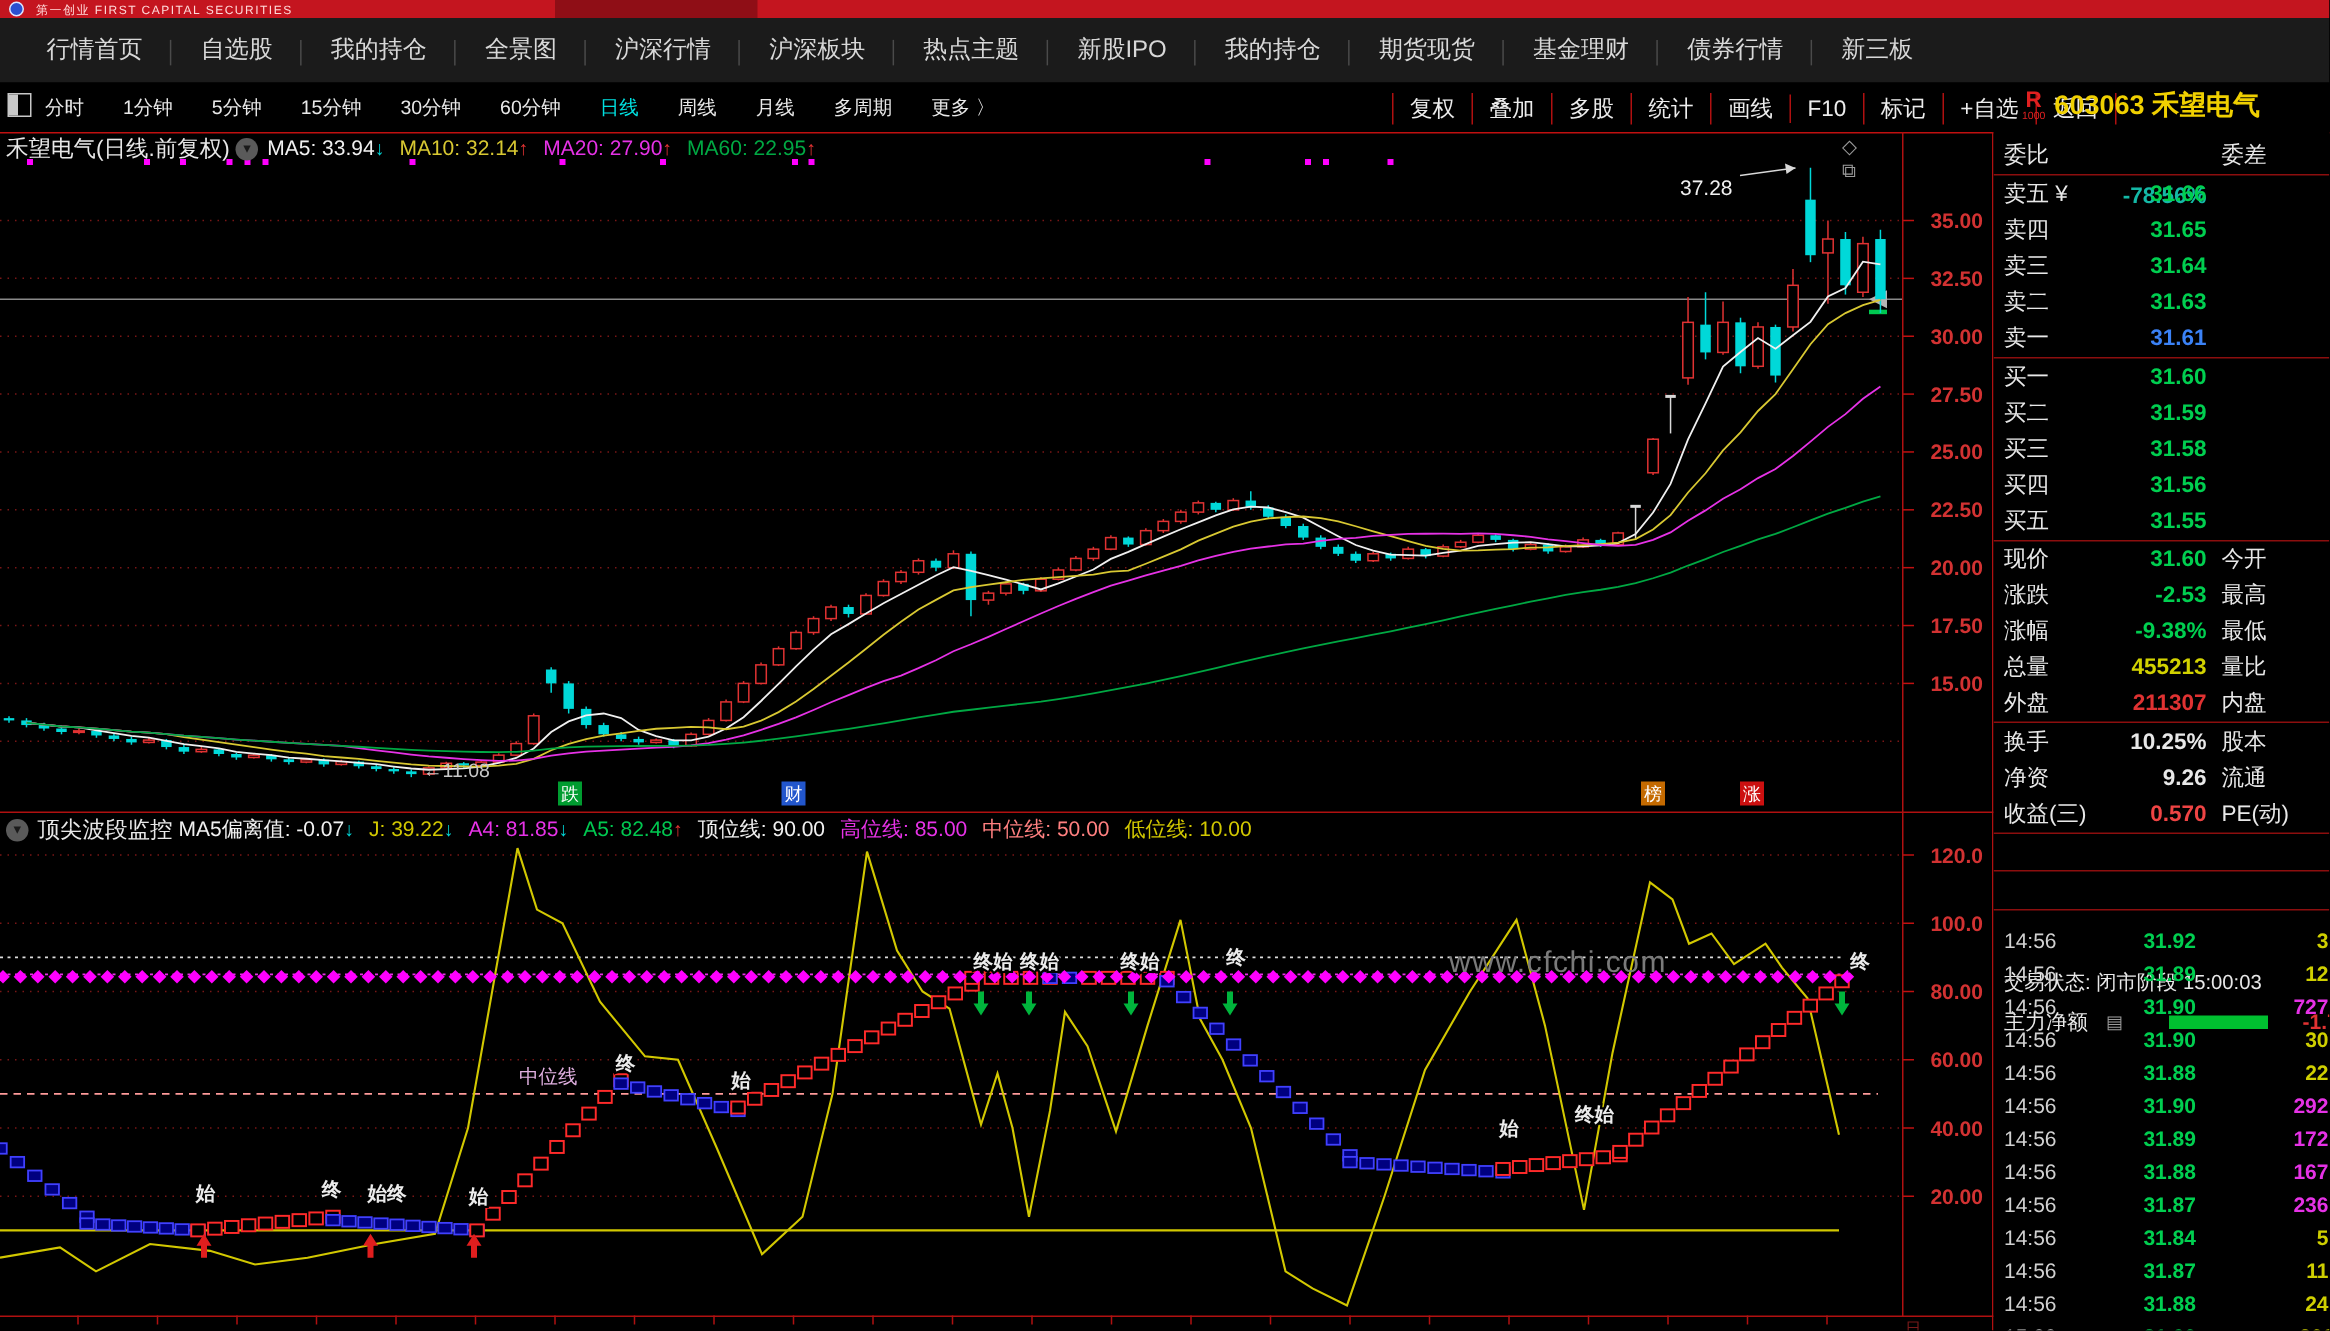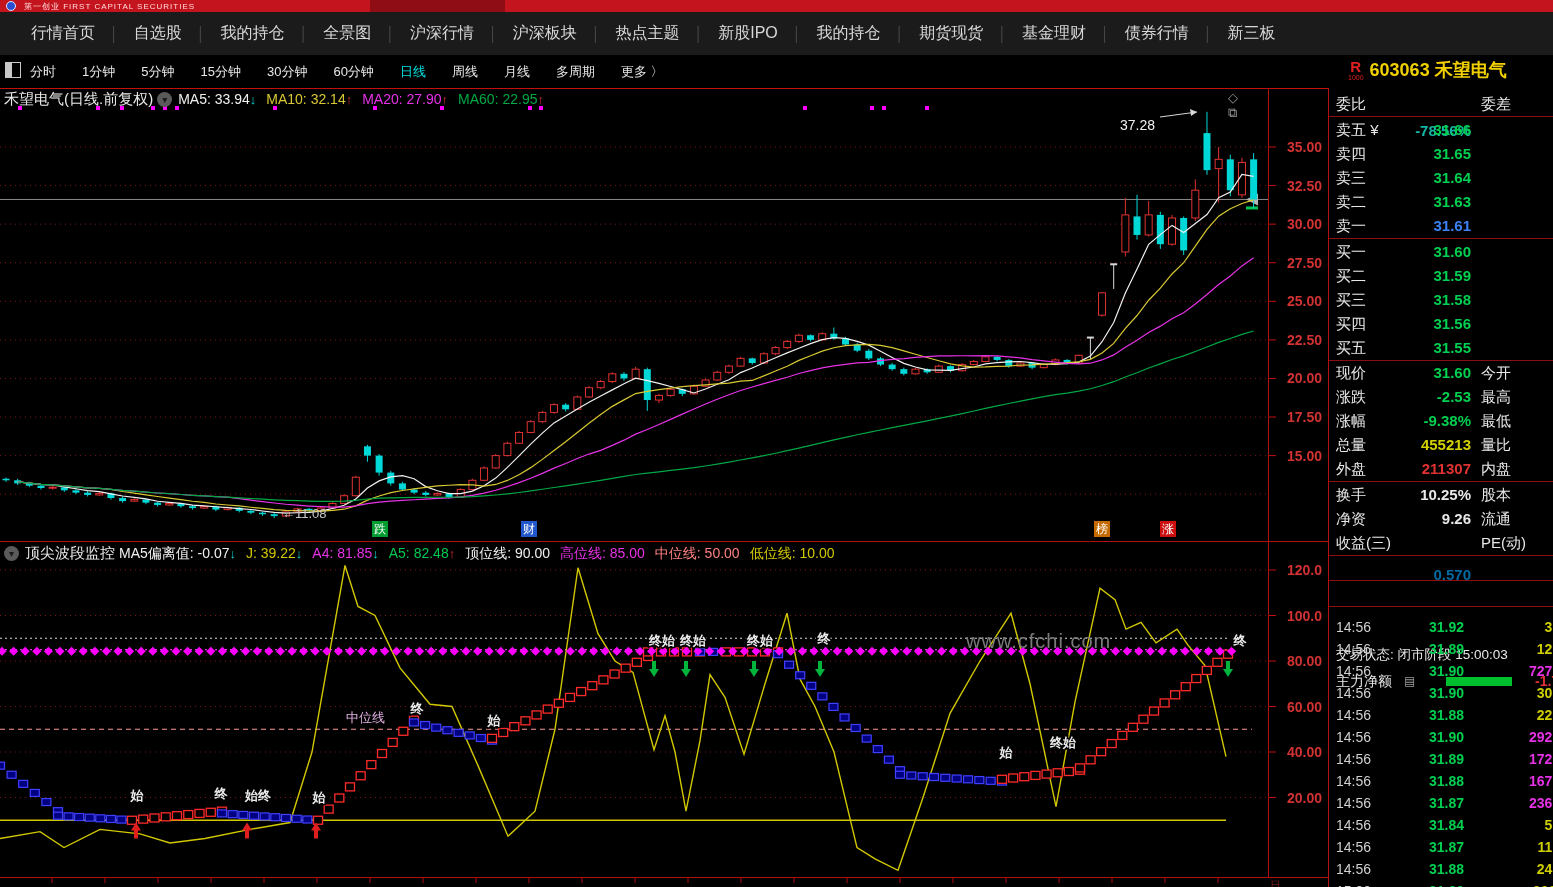--- a/index.html
+++ b/index.html
@@ -110,20 +110,31 @@
         <span class="pitem">1分钟</span>
         <span class="pitem">5分钟</span>
         <span class="pitem">15分钟</span>
         <span class="pitem">30分钟</span>
         <span class="pitem">60分钟</span>
         <span class="pitem active">日线</span>
         <span class="pitem">周线</span>
         <span class="pitem">月线</span>
         <span class="pitem">多周期</span>
         <span class="pitem">更多 〉</span>
+      </span>
+    <span id="actions">
+        <span class="abtn">复权</span>
+        <span class="abtn">叠加</span>
+        <span class="abtn">多股</span>
+        <span class="abtn">统计</span>
+        <span class="abtn">画线</span>
+        <span class="abtn">F10</span>
+        <span class="abtn">标记</span>
+        <span class="abtn">+自选</span>
+        <span class="abtn">返回</span>
       </span>
     <span id="stockbox">
       <span id="rlogo">
         <span class="r">R</span>
         <span class="k">1000</span>
       </span>
       <span id="stockname">
         <span>603063</span>&nbsp;<span>禾望电气</span>
       </span>
     </span>
@@ -804,21 +815,21 @@
         <span class="q-value" style="color: rgb(232, 232, 232);">10.25%</span>
         <span class="q-label2">股本</span>
       </div>
       <div class="q-row" style="top: 420px;">
         <span class="q-label">净资</span>
         <span class="q-value" style="color: rgb(232, 232, 232);">9.26</span>
         <span class="q-label2">流通</span>
       </div>
       <div class="q-row" style="top: 444px;">
         <span class="q-label">收益(三)</span>
-        <span class="q-value" style="color: #0369a1; margin-top: 32px;">0.570</span>
+        <span class="q-value" style="color: #ef4444;">0.570</span>
         <span class="q-label2">PE(动)</span>
       </div>
       <div id="trade-status">交易状态: 闭市阶段 15:00:03</div>
       <div id="mainflow">
         <span class="lbl">主力净额</span>
         <span class="ic">▤</span>
         <span class="bar"></span>
         <span class="val">-1.7</span>
       </div>
       <div class="t-row" style="top: 528px;">

